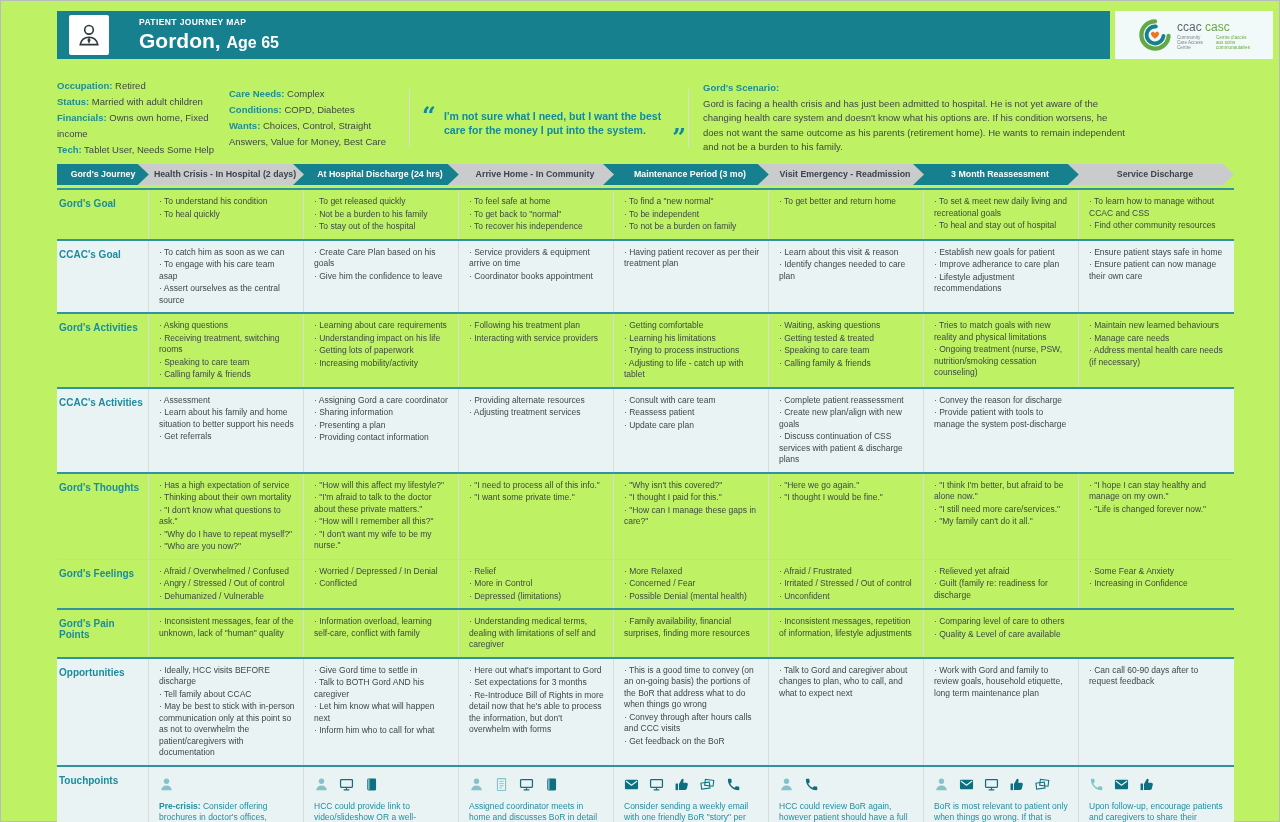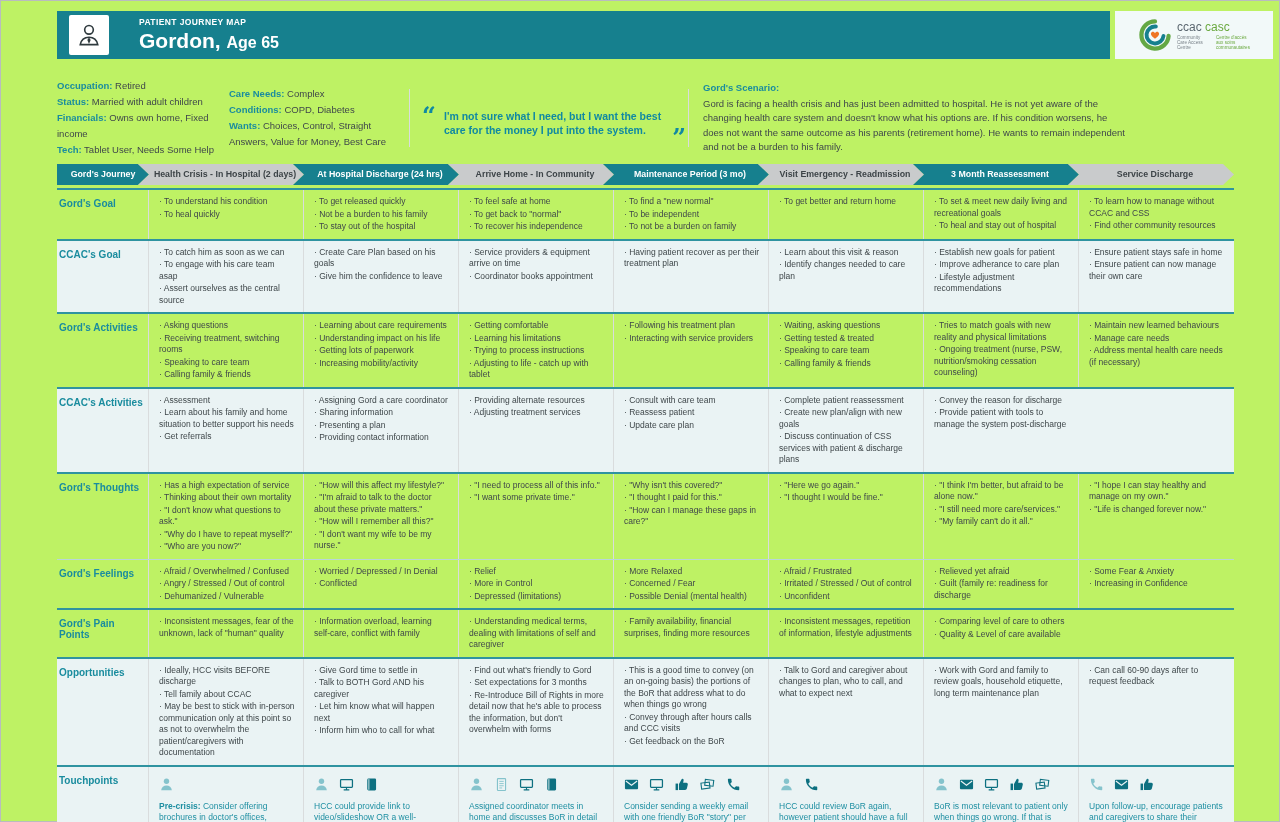--- a/index.html
+++ b/index.html
@@ -209,28 +209,28 @@
           <div class="bullet">Speaking to care team</div>
           <div class="bullet">Calling family &amp; friends</div>
         </div>
         <div class="jt-cell">
           <div class="bullet">Learning about care requirements</div>
           <div class="bullet">Understanding impact on his life</div>
           <div class="bullet">Getting lots of paperwork</div>
           <div class="bullet">Increasing mobility/activity</div>
         </div>
         <div class="jt-cell">
+          <div class="bullet">Following his treatment plan</div>
+          <div class="bullet">Interacting with service providers</div>
+        </div>
+        <div class="jt-cell">
           <div class="bullet">Getting comfortable</div>
           <div class="bullet">Learning his limitations</div>
           <div class="bullet">Trying to process instructions</div>
           <div class="bullet">Adjusting to life - catch up with tablet</div>
-        </div>
-        <div class="jt-cell">
-          <div class="bullet">Following his treatment plan</div>
-          <div class="bullet">Interacting with service providers</div>
         </div>
         <div class="jt-cell">
           <div class="bullet">Waiting, asking questions</div>
           <div class="bullet">Getting tested &amp; treated</div>
           <div class="bullet">Speaking to care team</div>
           <div class="bullet">Calling family &amp; friends</div>
         </div>
         <div class="jt-cell">
           <div class="bullet">Tries to match goals with new reality and physical limitations</div>
           <div class="bullet">Ongoing treatment (nurse, PSW, nutrition/smoking cessation counseling)</div>
@@ -375,21 +375,21 @@
           <div class="bullet">Tell family about CCAC</div>
           <div class="bullet">May be best to stick with in-person communication only at this point so as not to overwhelm the patient/caregivers with documentation</div>
         </div>
         <div class="jt-cell">
           <div class="bullet">Give Gord time to settle in</div>
           <div class="bullet">Talk to BOTH Gord AND his caregiver</div>
           <div class="bullet">Let him know what will happen next</div>
           <div class="bullet">Inform him who to call for what</div>
         </div>
         <div class="jt-cell">
-          <div class="bullet">Find out what's friendly to Gord</div>
+          <div class="bullet">Here out what's important to Gord</div>
           <div class="bullet">Set expectations for 3 months</div>
           <div class="bullet">Re-Introduce Bill of Rights in more detail now that he's able to process the information, but don't overwhelm with forms</div>
         </div>
         <div class="jt-cell">
           <div class="bullet">This is a good time to convey (on an on-going basis) the portions of the BoR that address what to do when things go wrong</div>
           <div class="bullet">Convey through after hours calls and CCC visits</div>
           <div class="bullet">Get feedback on the BoR</div>
         </div>
         <div class="jt-cell">
           <div class="bullet">Talk to Gord and caregiver about changes to plan, who to call, and what to expect next</div>

